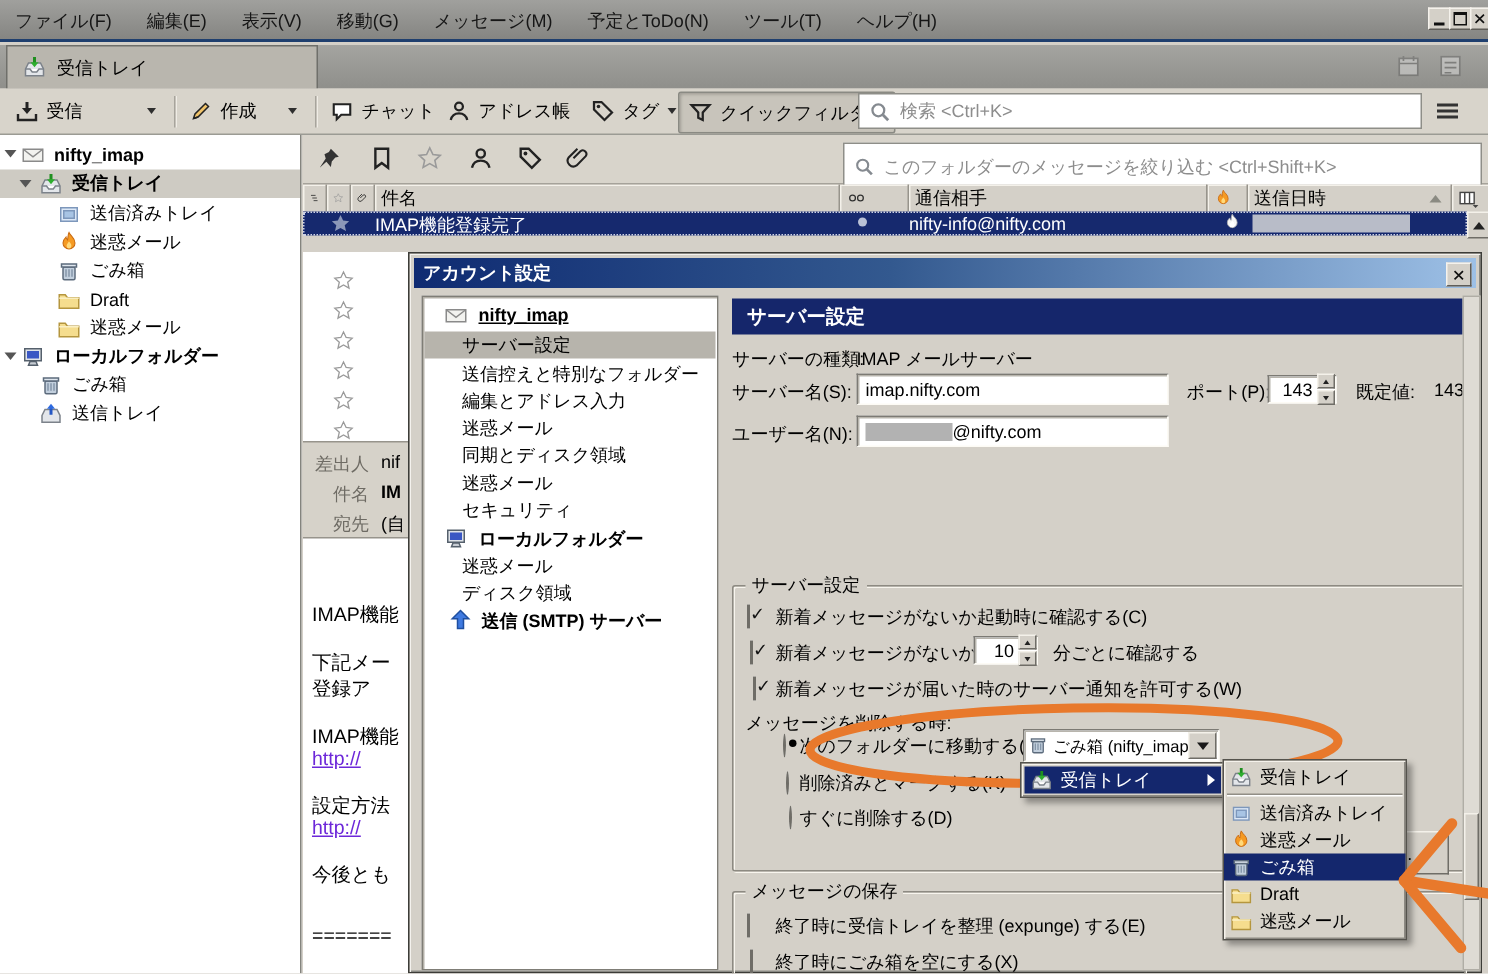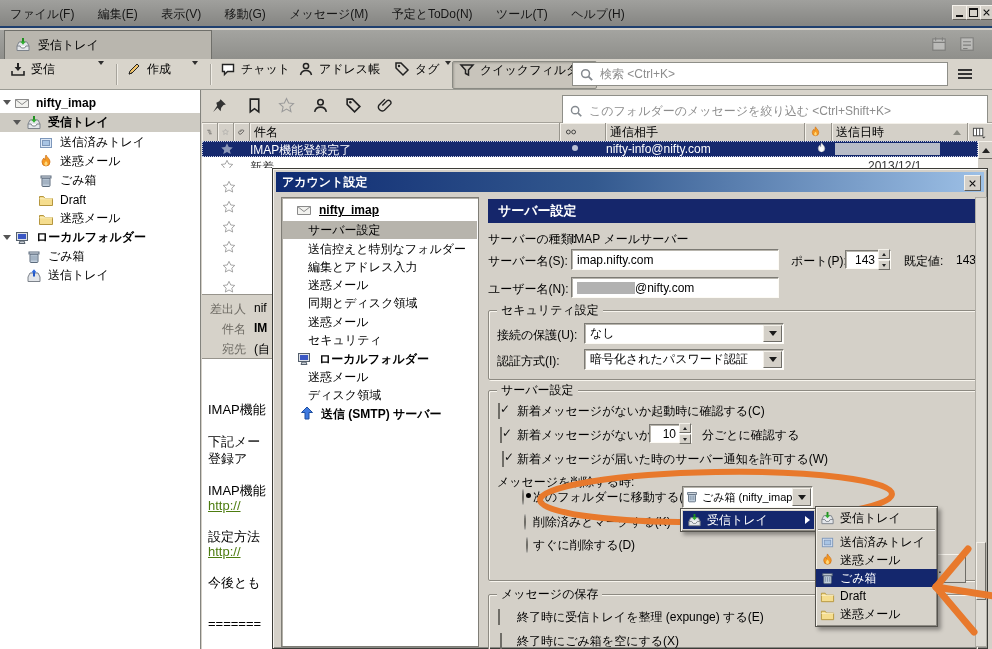--- a/index.html
+++ b/index.html
@@ -19,21 +19,21 @@
 
   
   .tabstrip{left:0;top:30px;width:992px;height:29px;background:linear-gradient(#a4a4a0,#8f8f8b)}
   .tab-active{left:4px;top:0;width:208px;height:29px;background:#b9b6ae;
               border:1px solid #6f6f6a;border-bottom:none;display:flex;align-items:center;gap:7px;
               padding-left:10px;box-sizing:border-box}
   .dimbtn{opacity:.4}
 
   
   .toolbar{left:0;top:59px;width:992px;height:31px;background:#d8d4cb;border-bottom:1px solid #9b9b94;box-sizing:border-box}
-  .tbtn{position:absolute;top:2px;height:26px;display:flex;align-items:flex-start;gap:5px;padding:0 6px}
+  .tbtn{position:absolute;top:2px;height:26px;display:flex;align-items:center;gap:5px;padding:0 6px}
   .tbtn.pressed{background:#c8c4bb;border:1px solid #8a8a83;box-shadow:inset 1px 1px 2px #a19e96;border-radius:2px}
   .caret{width:0;height:0;border-left:3px solid transparent;border-right:3px solid transparent;border-top:4px solid #2e2e2e}
   .tsep{position:absolute;top:5px;width:1px;height:21px;background:#a7a49c;box-shadow:1px 0 0 #efece5}
   .sbox{background:#fff;border:1px solid #8e8e88;display:flex;align-items:center;gap:6px;
         padding:0 6px;color:#8d8d8d;box-sizing:border-box}
   .hamburger span{display:block;width:14px;height:2px;background:#333;margin:2px 0}
 
   
   .folderpane{left:0;top:90px;width:201px;height:559px;background:#fff;border-right:1px solid #84847e;box-sizing:border-box}
   .frow{position:absolute;left:0;width:100%;height:19px;display:flex;align-items:center}
@@ -59,21 +59,21 @@
   .arrowbtn{background:#d4d0c8;border:1px solid;border-color:#f4f1ea #6f6d67 #6f6d67 #f4f1ea;
             display:flex;align-items:center;justify-content:center}
   .starcol{left:202px;top:168px;width:70px;height:128px;background:#fff}
 
   
   .msghdr{left:202px;top:294px;width:81px;height:64px;background:#d6d2c9;border-top:1px solid #97948c;box-sizing:border-box;overflow:hidden}
   .mh-label{position:absolute;width:44px;text-align:right;color:#6e6b64}
   .mh-val{position:absolute;left:52px;white-space:nowrap}
   .msgbody{left:202px;top:358px;width:81px;height:291px;background:#fff;border-top:1px solid #97948c;box-sizing:border-box;overflow:hidden}
   .bline{position:absolute;left:6px;white-space:nowrap;font-size:13px}
-  .blink{color:#4d7c0f;text-decoration:underline}
+  .blink{color:#6d28d9;text-decoration:underline}
 
   
   .dialog{left:272px;top:168px;width:716px;height:481px;background:#d4d0c8;border:1px solid #3c3c38;
           box-shadow:inset 1px 1px 0 #f4f2ee,inset -1px -1px 0 #8a8a84;box-sizing:border-box;z-index:10}
   .dtitle{left:3px;top:3px;width:708px;height:20px;
           background:linear-gradient(90deg,#0f2b72,#33598f 45%,#9dc0e6);
           color:#fff;font-weight:bold;display:flex;align-items:center;padding-left:6px;box-sizing:border-box}
   .treebox{left:8px;top:28px;width:198px;height:450px;background:#fff;border:1px solid #7f7d76;
            box-shadow:inset 1px 1px 0 #b3b0a8;box-sizing:border-box;overflow:hidden}
   .trow{position:absolute;left:1px;width:194px;height:18px;display:flex;align-items:center}
@@ -477,27 +477,20 @@
     <span class="abs" style="left:404px;top:1px;white-space:nowrap">nifty-info@nifty.com</span>
     <svg class="abs ic" style="left:613px;top:1px;filter:grayscale(1) brightness(1.5)" width="13" height="13">
         <use href="#s-flame"></use>
       </svg>
     <span class="abs" style="left:633px;top:2px;width:105px;height:12px;background:#b8bcc8"></span>
   </div>
   <div class="abs arrowbtn" style="left:978px;top:141px;width:14px;height:16px">
       <span class="tri-up-dk"></span>
     </div>
 
-  <div class="abs row2">
-    <svg class="abs ic" style="left:18px;top:2px" width="14" height="14">
-        <use href="#s-star-o"></use>
-      </svg>
-    <span class="abs" style="left:48px;top:2px;white-space:nowrap">新着</span>
-    <span class="abs" style="left:666px;top:2px;white-space:nowrap">2013/12/1</span>
-  </div>
 
   <div class="abs starcol">
     <svg class="abs ic" style="left:20px;top:12px" width="14" height="14">
         <use href="#s-star-o"></use>
       </svg>
     <svg class="abs ic" style="left:20px;top:32px" width="14" height="14">
         <use href="#s-star-o"></use>
       </svg>
     <svg class="abs ic" style="left:20px;top:52px" width="14" height="14">
         <use href="#s-star-o"></use>
@@ -619,37 +612,20 @@
     </div>
     <span class="abs" style="left:631px;top:84px">既定値:</span>
     <span class="abs" style="left:683px;top:84px">143</span>
 
     <span class="abs" style="left:215px;top:112px">ユーザー名(N):</span>
     <div class="abs inp" style="left:298px;top:108px;width:208px;height:21px">
       <span style="width:58px;height:12px;background:#b2b2b2;display:inline-block"></span>
       <span>@nifty.com</span>
     </div>
 
-    <div class="grp" style="left:215px;top:141px;width:487px;height:68px">
-      <span class="legend">セキュリティ設定</span>
-      <span class="abs" style="left:8px;top:16px">接続の保護(U):</span>
-      <div class="abs inp" style="left:95px;top:12px;width:200px;height:21px">
-        <span>なし</span>
-        <span class="cbtn">
-            <span class="cdown"></span>
-          </span>
-      </div>
-      <span class="abs" style="left:8px;top:42px">認証方式(I):</span>
-      <div class="abs inp" style="left:95px;top:38px;width:200px;height:21px">
-        <span>暗号化されたパスワード認証</span>
-        <span class="cbtn">
-            <span class="cdown"></span>
-          </span>
-      </div>
-    </div>
 
     <div class="grp" style="left:215px;top:221px;width:487px;height:189px">
       <span class="legend">サーバー設定</span>
       <span class="abs ckb on" style="left:9px;top:13px"></span>
       <span class="abs" style="left:28px;top:12px">新着メッセージがないか起動時に確認する(C)</span>
       <span class="abs ckb on" style="left:9px;top:37px"></span>
       <span class="abs" style="left:28px;top:36px">新着メッセージがないか(Y)</span>
       <div class="abs spn" style="left:160px;top:33px;width:43px;height:19px">
         <span class="spnval">10</span>
         <span class="spnbtns">

